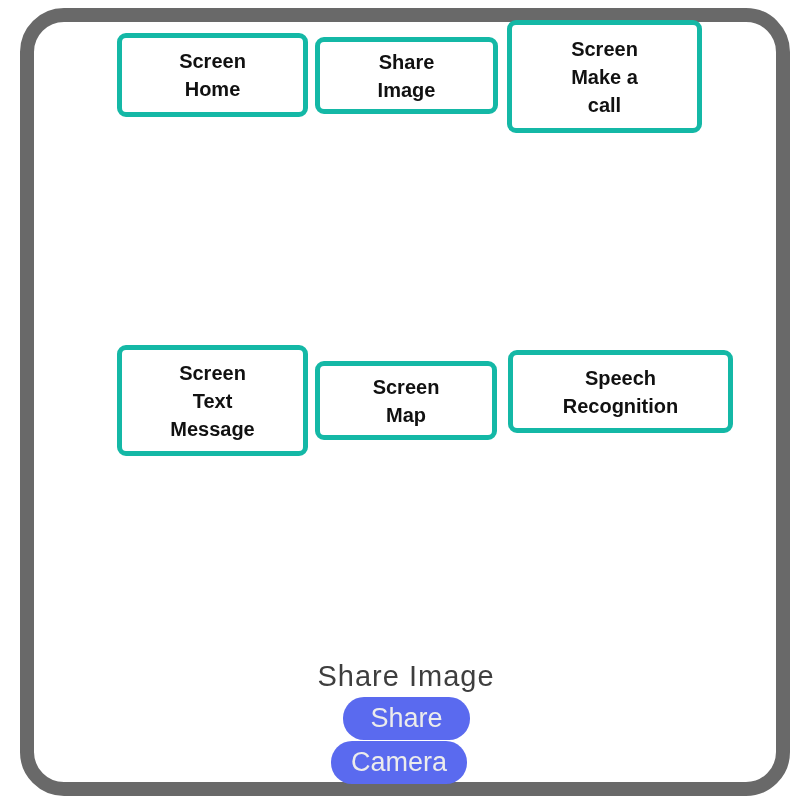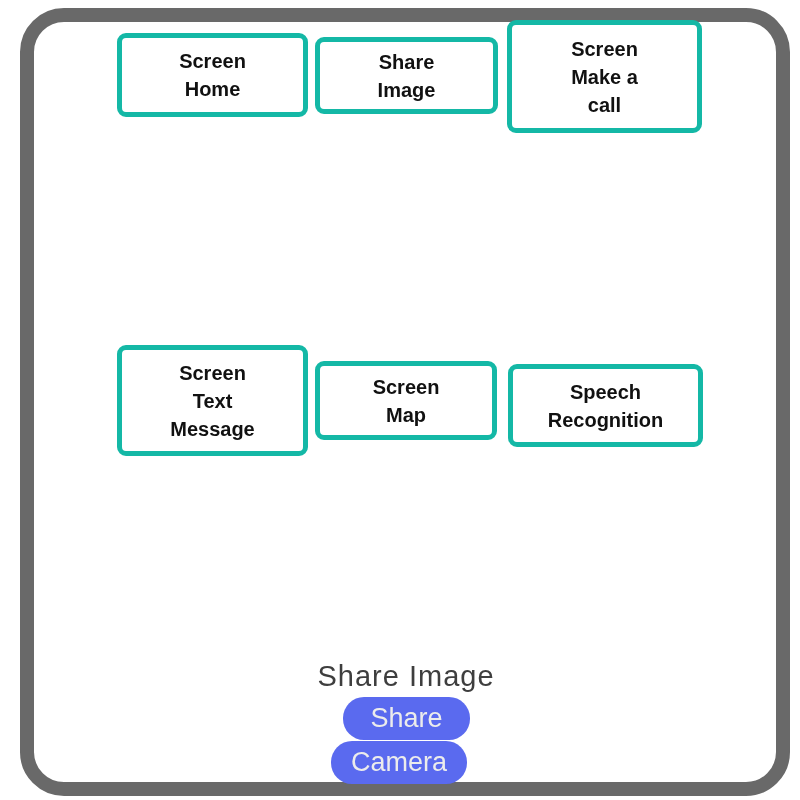--- a/index.html
+++ b/index.html
@@ -44,21 +44,21 @@
     white-space: pre-line;
     overflow: hidden;
     padding: 0;
     cursor: pointer;
   }
   .btn-screen-home        { left: 117px; top: 33px;  width: 191px; height: 84px; }
   .btn-share-image        { left: 315px; top: 37px;  width: 183px; height: 77px; }
   .btn-make-call          { left: 507px; top: 20px;  width: 195px; height: 113px; }
   .btn-text-message       { left: 117px; top: 345px; width: 191px; height: 111px; }
   .btn-screen-map         { left: 315px; top: 361px; width: 182px; height: 79px; }
-  .btn-speech-recognition { left: 508px; top: 364px; width: 195px; height: 83px; }
+  .btn-speech-recognition { left: 508px; top: 350px; width: 225px; height: 83px; }
 
   .share-caption {
     position: absolute;
     left: 206px;
     top: 660px;
     width: 400px;
     text-align: center;
     font-size: 29px;
     font-weight: 400;
     color: #3E3E3E;

